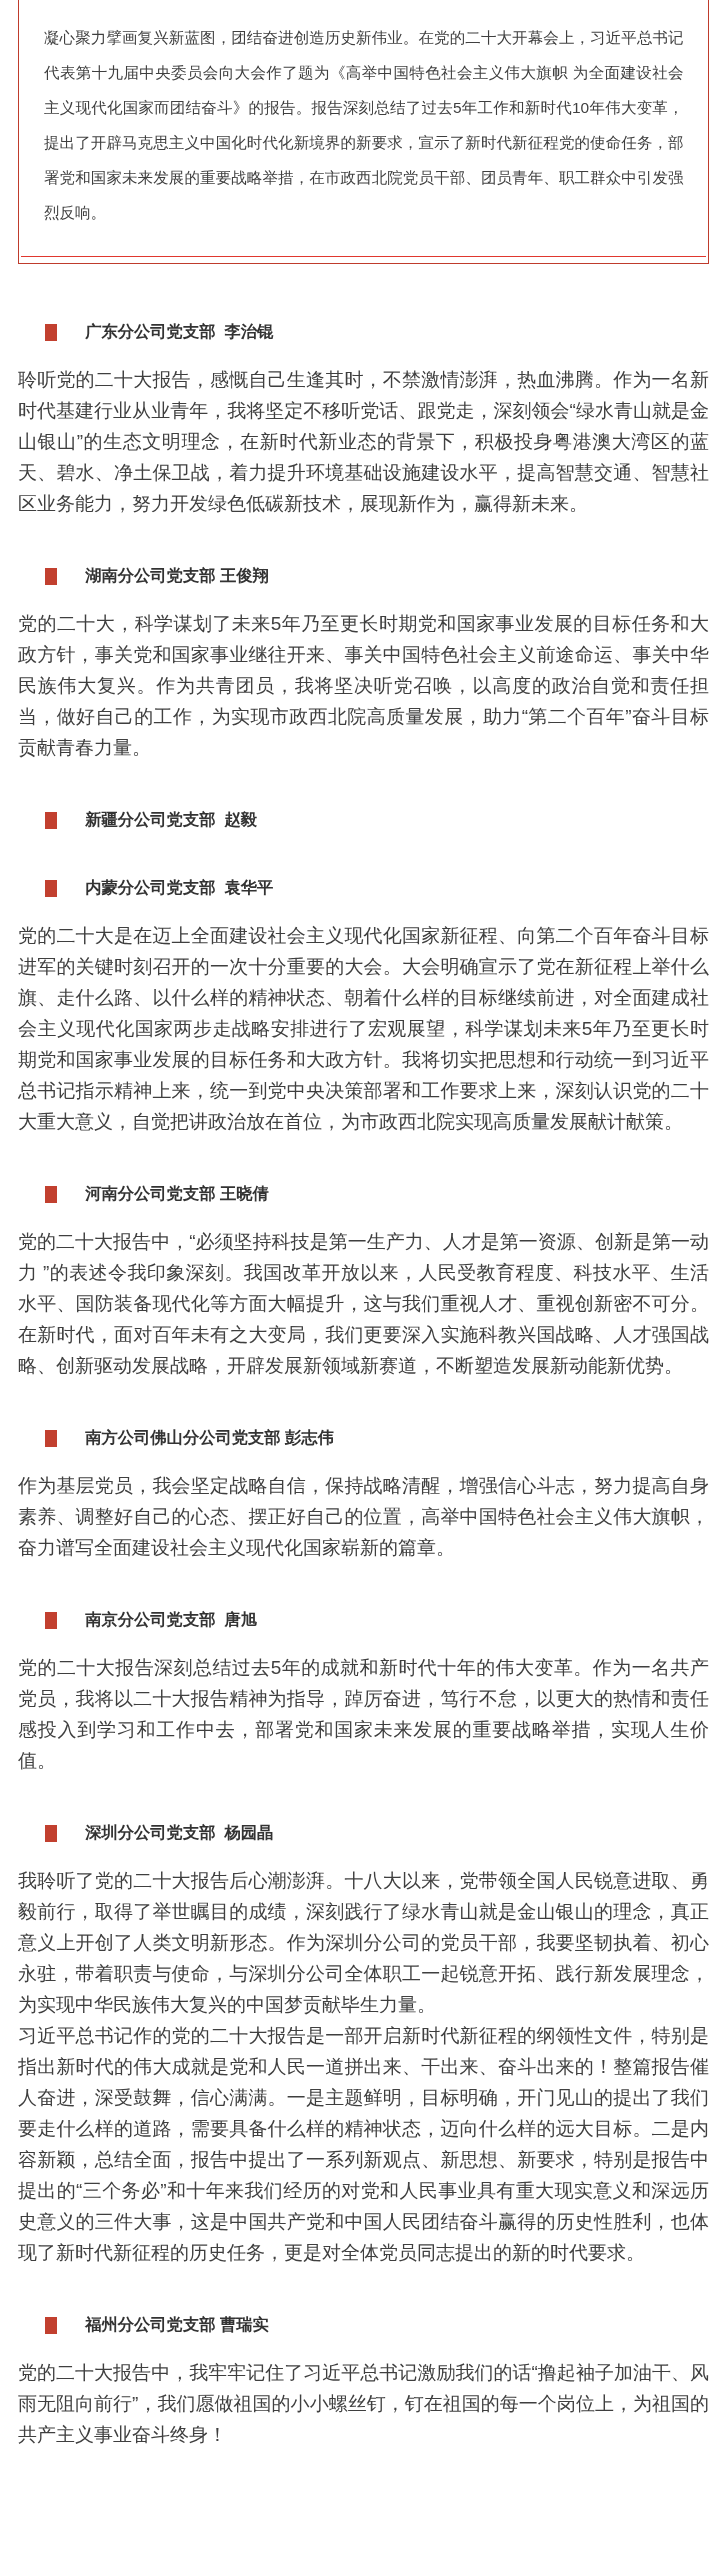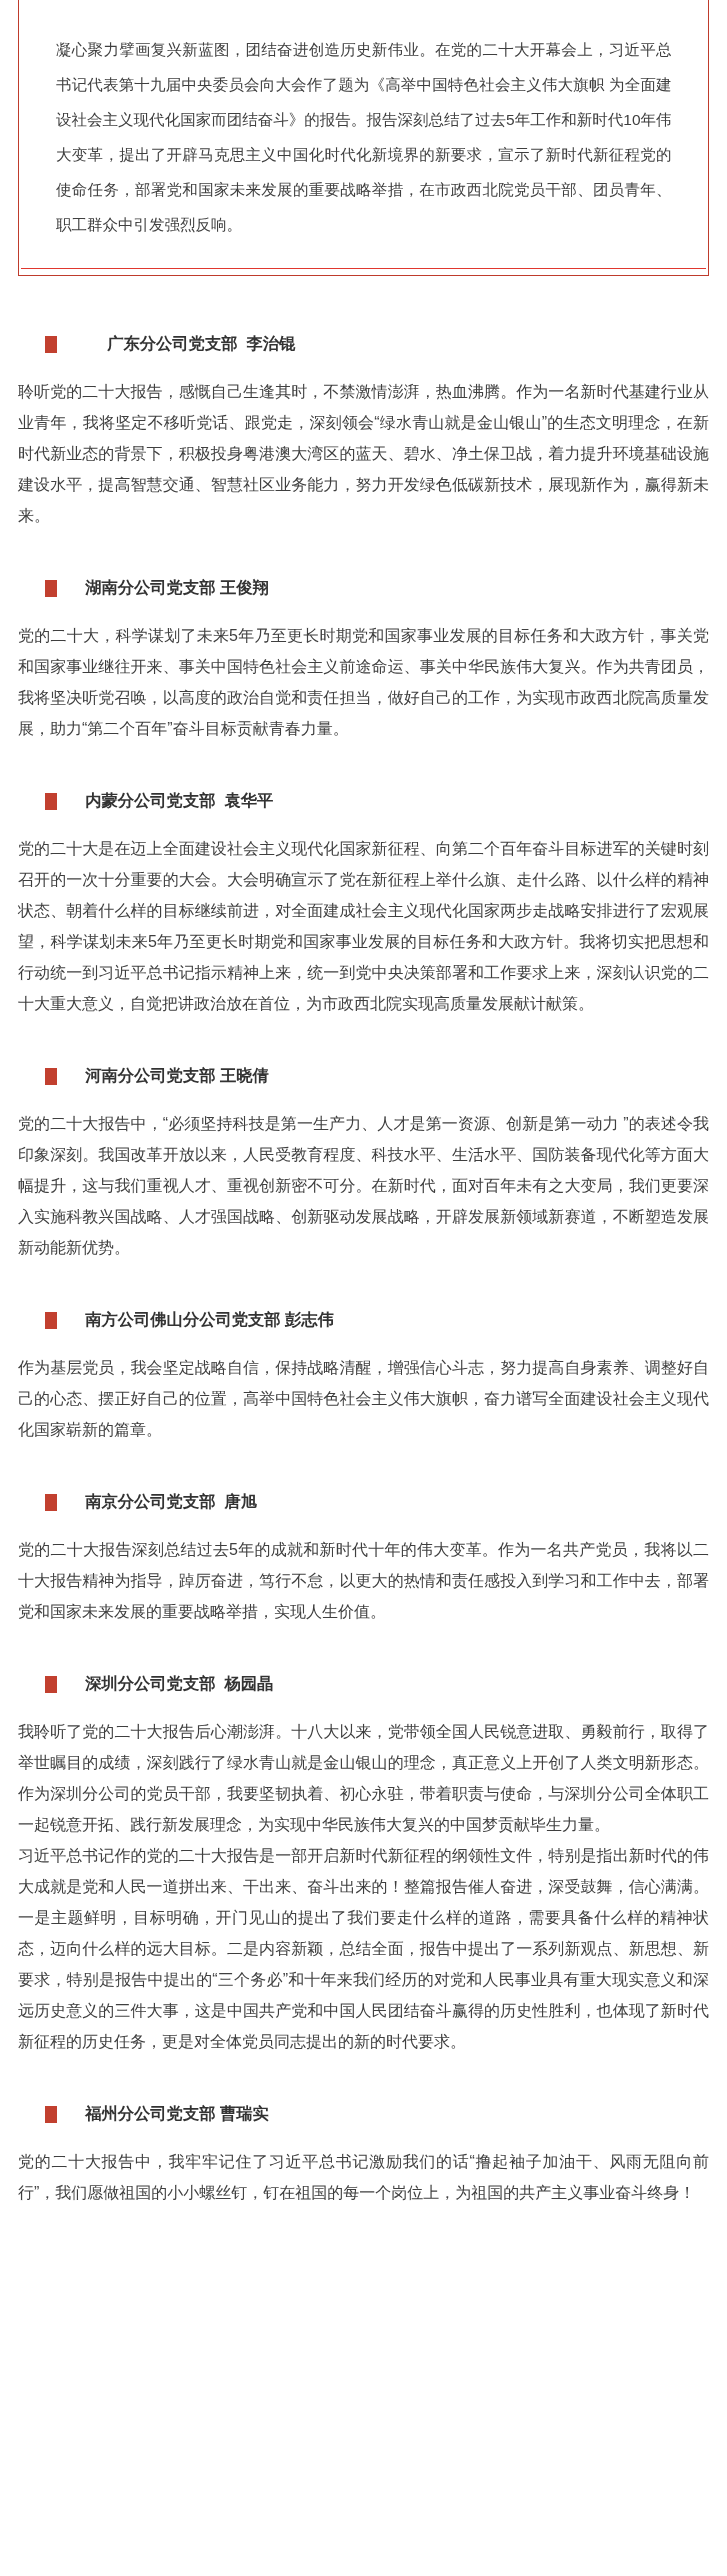--- a/index.html
+++ b/index.html
@@ -29,54 +29,54 @@
     font-family: "DejaVu Serif", "Liberation Serif", serif;
     font-weight: bold;
     font-size: 24.4px;
     line-height: 1;
     color: #cf3e36;
     letter-spacing: -1.6px;
   }
   .quote-mark.open  { left: 23px; }
   .quote-mark.close { right: 24.4px; }
   .intro-text {
-    margin: 12px;
+    margin: 0;
     font-size: 15.5px;
     line-height: 35px;
     color: #3f3f3f;
     text-align: justify;
   }
   .inner-line {
     border-top: 1.6px solid #e0372e;
     margin: 26px -22px 0 -23px;
   }
   
   .section-header {
     display: flex;
     align-items: center;
     margin: 46px 0 21px 0;
   }
-  .section:first-of-type .section-header { margin-top: 57px; gap: 22px; }
+  .section:first-of-type .section-header { margin-top: 57px; }
   .bullet {
     width: 12.2px;
     height: 17px;
     background: #c2402f;
     margin-left: 27px;
     flex: 0 0 auto;
   }
   .section-title {
     margin-left: 28px;
     font-size: 16.3px;
     font-weight: bold;
     color: #333333;
     white-space: pre-wrap;
   }
   .section-body {
     margin: 0;
-    font-size: 16px;
+    font-size: 19px;
     line-height: 31px;
     color: #3f3f3f;
     text-align: justify;
   }
 </style>
 </head>
 <body>
 
 <div class="page">
 
@@ -96,20 +96,24 @@
         <p class="section-body">聆听党的二十大报告，感慨自己生逢其时，不禁激情澎湃，热血沸腾。作为一名新时代基建行业从业青年，我将坚定不移听党话、跟党走，深刻领会“绿水青山就是金山银山”的生态文明理念，在新时代新业态的背景下，积极投身粤港澳大湾区的蓝天、碧水、净土保卫战，着力提升环境基础设施建设水平，提高智慧交通、智慧社区业务能力，努力开发绿色低碳新技术，展现新作为，赢得新未来。</p>
       </div>
       <div class="section">
         <div class="section-header">
           <span class="bullet"></span>
           <span class="section-title">湖南分公司党支部 王俊翔</span>
         </div>
         <p class="section-body">党的二十大，科学谋划了未来5年乃至更长时期党和国家事业发展的目标任务和大政方针，事关党和国家事业继往开来、事关中国特色社会主义前途命运、事关中华民族伟大复兴。作为共青团员，我将坚决听党召唤，以高度的政治自觉和责任担当，做好自己的工作，为实现市政西北院高质量发展，助力“第二个百年”奋斗目标贡献青春力量。</p>
       </div>
       <div class="section">
+        <div class="section-header">
+          <span class="bullet"></span>
+          <span class="section-title">新疆分公司党支部  赵毅</span>
+        </div>
       </div>
       <div class="section">
         <div class="section-header">
           <span class="bullet"></span>
           <span class="section-title">内蒙分公司党支部  袁华平</span>
         </div>
         <p class="section-body">党的二十大是在迈上全面建设社会主义现代化国家新征程、向第二个百年奋斗目标进军的关键时刻召开的一次十分重要的大会。大会明确宣示了党在新征程上举什么旗、走什么路、以什么样的精神状态、朝着什么样的目标继续前进，对全面建成社会主义现代化国家两步走战略安排进行了宏观展望，科学谋划未来5年乃至更长时期党和国家事业发展的目标任务和大政方针。我将切实把思想和行动统一到习近平总书记指示精神上来，统一到党中央决策部署和工作要求上来，深刻认识党的二十大重大意义，自觉把讲政治放在首位，为市政西北院实现高质量发展献计献策。</p>
       </div>
       <div class="section">
         <div class="section-header">

